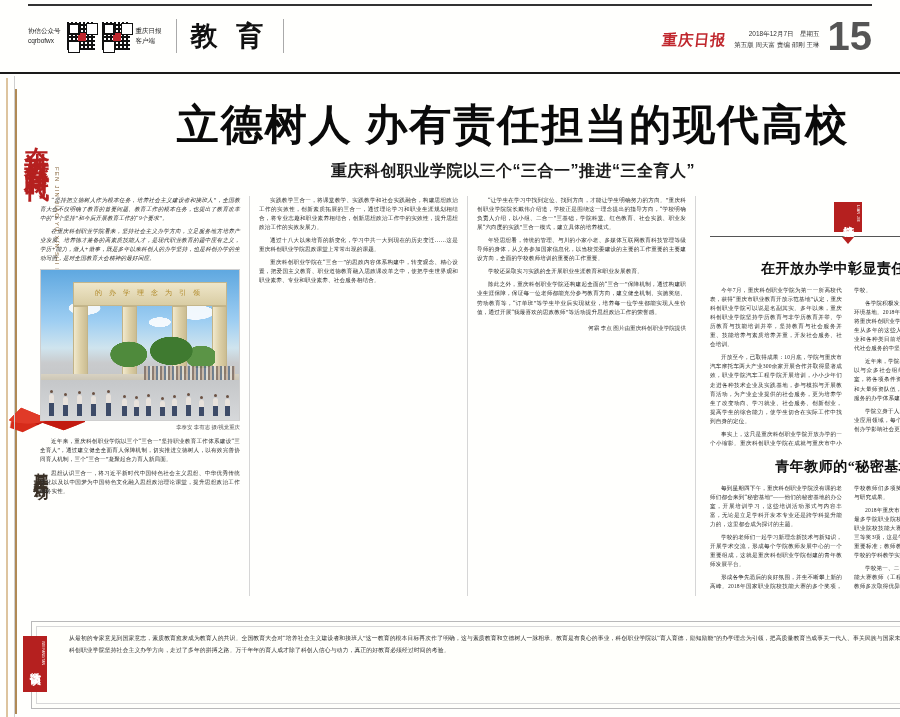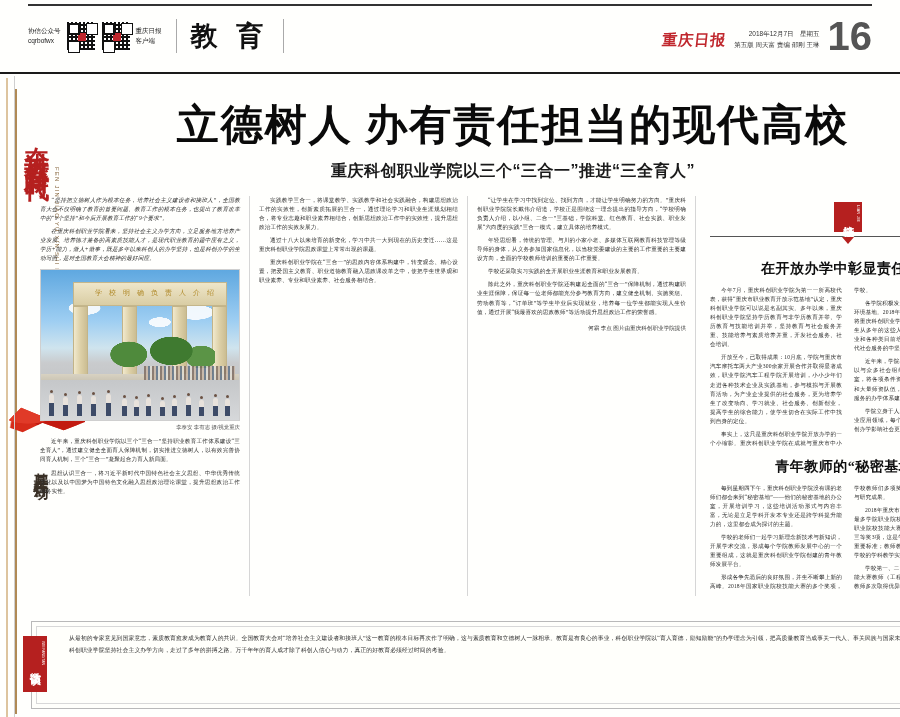--- a/index.html
+++ b/index.html
@@ -504,21 +504,21 @@
     <div class="sec-divider"></div>
     <div class="section-name">教 育</div>
     <div class="sec-divider"></div>
 
     <div class="masthead-right">
       <div class="paper-logo">重庆日报</div>
       <div class="dateblock">
         <div>2018年12月7日　星期五</div>
         <div>第五版  周天富  责编  邵刚  王琳</div>
       </div>
-      <div class="pagenum">16</div>
+      <div class="pagenum">15</div>
     </div>
   </div>
 
   <div class="content">
 
     <div class="side-banner">
       <div class="frame"></div>
       <div class="vtitle">奋进教育新时代</div>
       <div class="vpinyin">FEN JIN JIAO YU XIN SHI DAI</div>
       <div class="ribbon"></div>
@@ -533,21 +533,21 @@
       <div class="cols">
 
         <div class="col col-1">
           <p class="ptext lead">“坚持把立德树人作为根本任务，培养社会主义建设者和接班人”，全国教育大会不仅明确了教育的首要问题、教育工作的根本任务，也提出了教育改革中的“9个坚持”和今后开展教育工作的“9个要求”。</p>
           <p class="ptext lead">在重庆科创职业学院看来，坚持社会主义办学方向，立足服务地方培养产业发展、培养德才兼备的高素质技能人才，是现代职业教育的题中应有之义，学历+能力，做人+做事，既是多年以来科创人的办学坚持，也是科创办学的生动写照，是对全国教育大会精神的最好回应。</p>
 
           <div class="photo">
             <div class="clouds"></div>
             <div class="gate">
               <div class="lintel">
-                <div class="gname">学校明确负责人介绍</div>
+                <div class="gname">的办学理念为引领</div>
               </div>
               <div class="pillar p1"></div>
               <div class="pillar p2"></div>
               <div class="pillar p3"></div>
               <div class="pillar p4"></div>
             </div>
             <div class="trees"></div>
             <div class="wall"></div>
             <div class="crowd"></div>
             <div class="plaza"></div>

